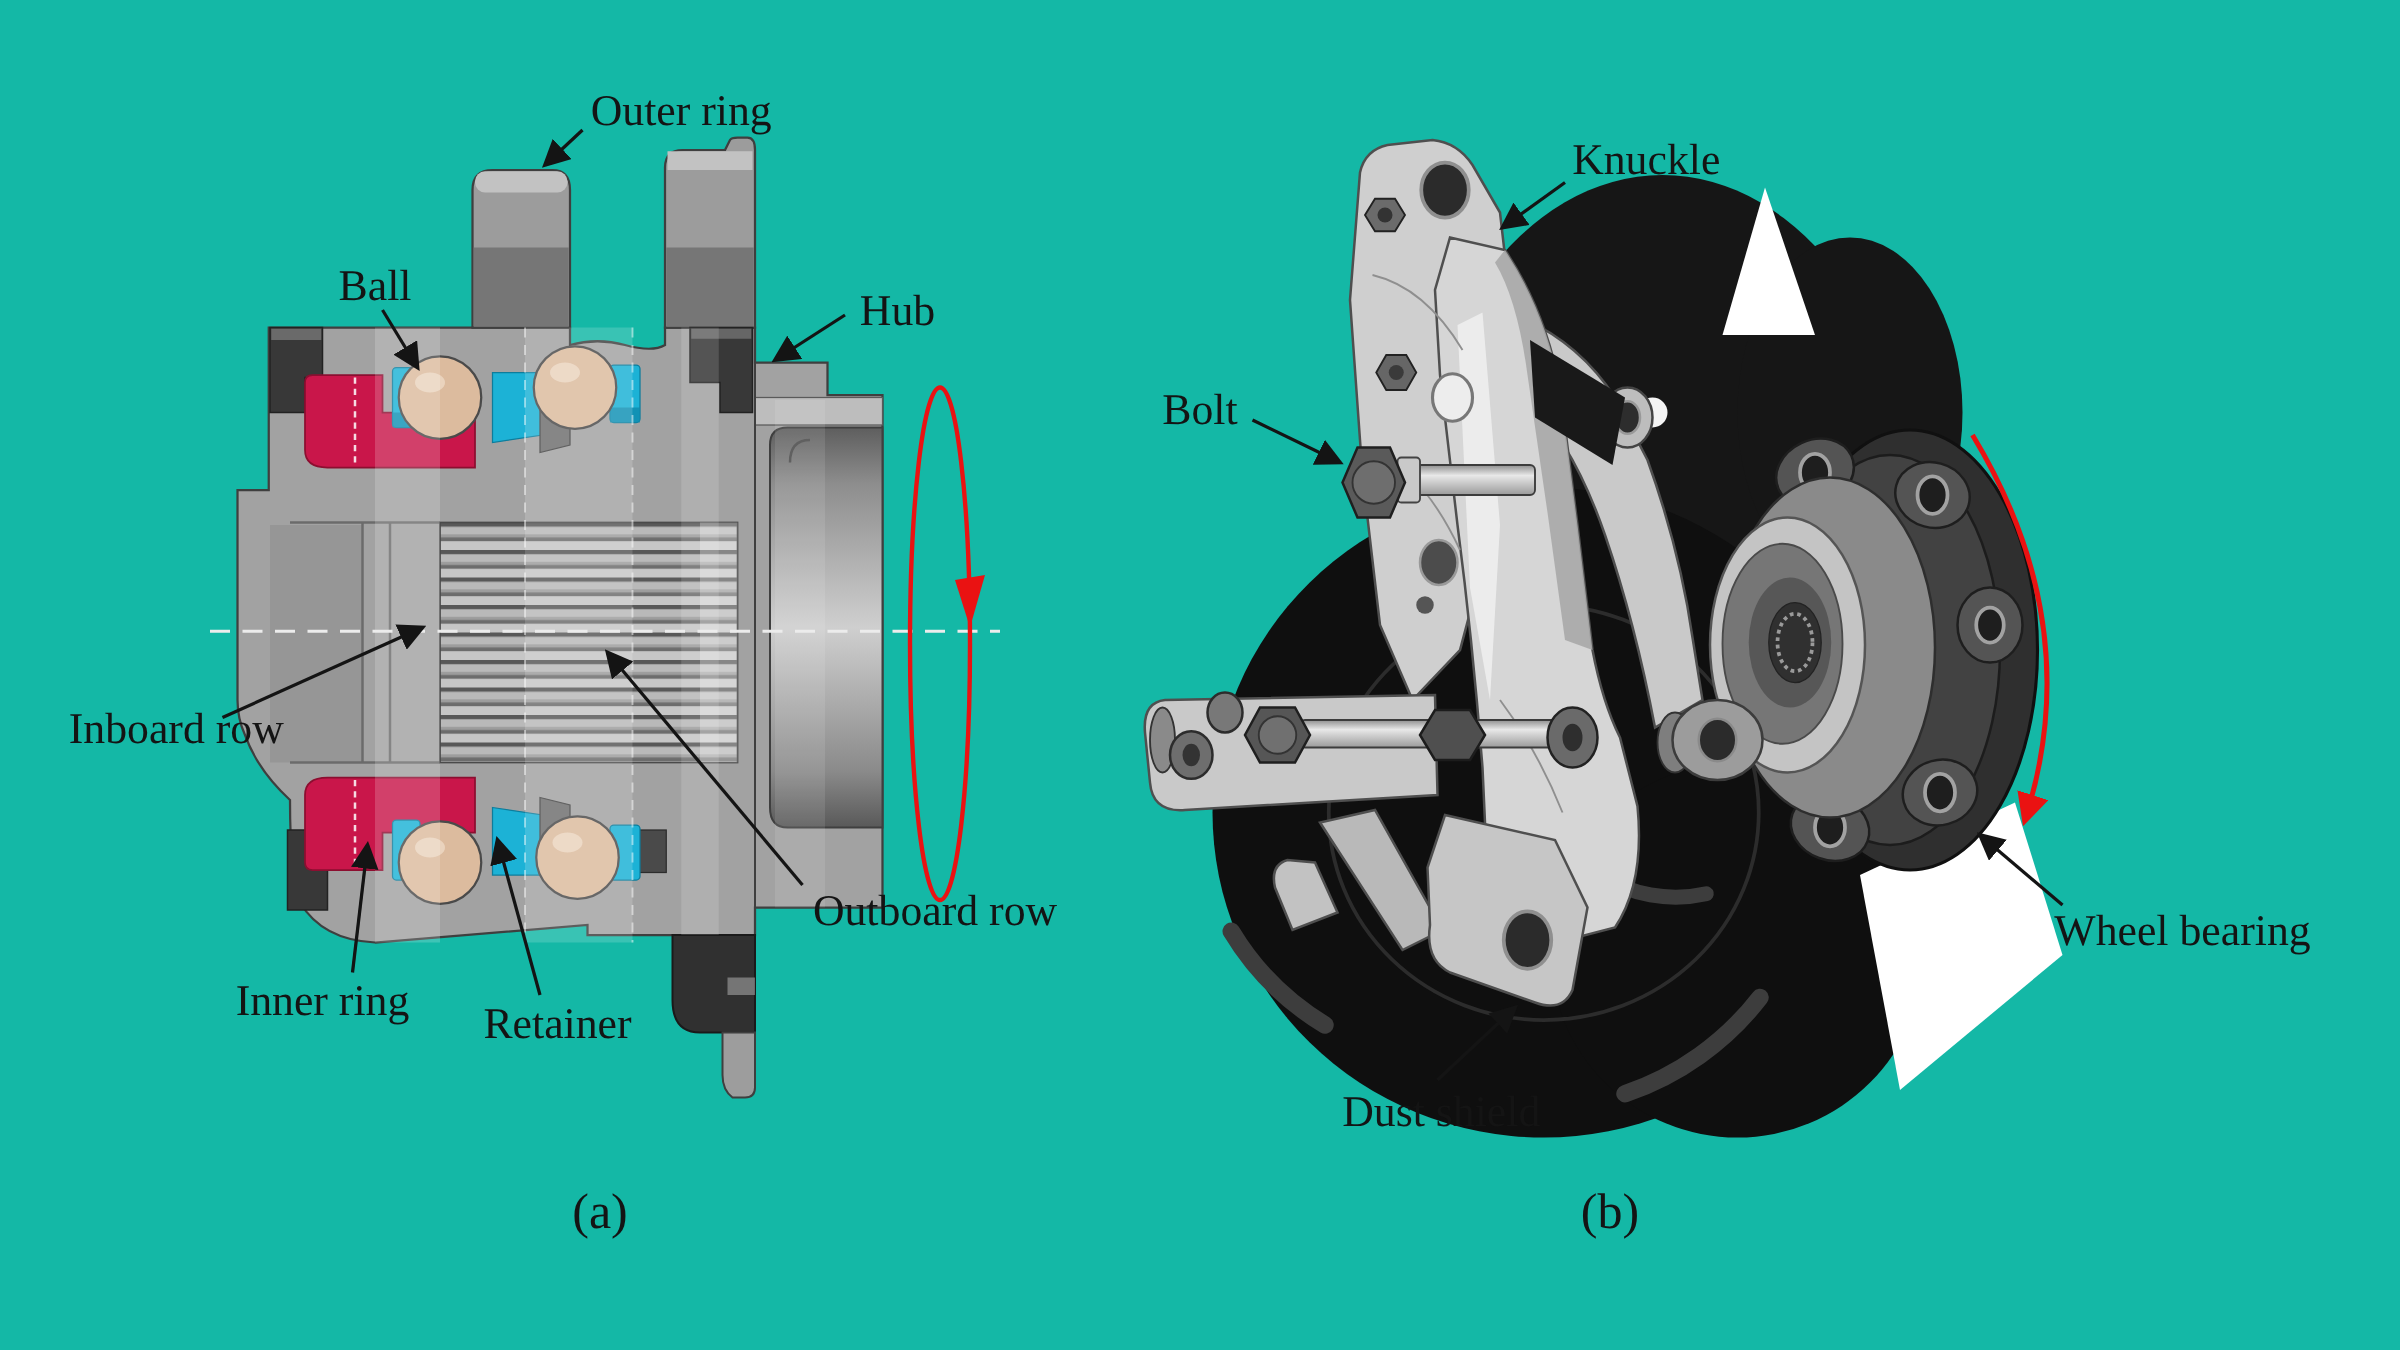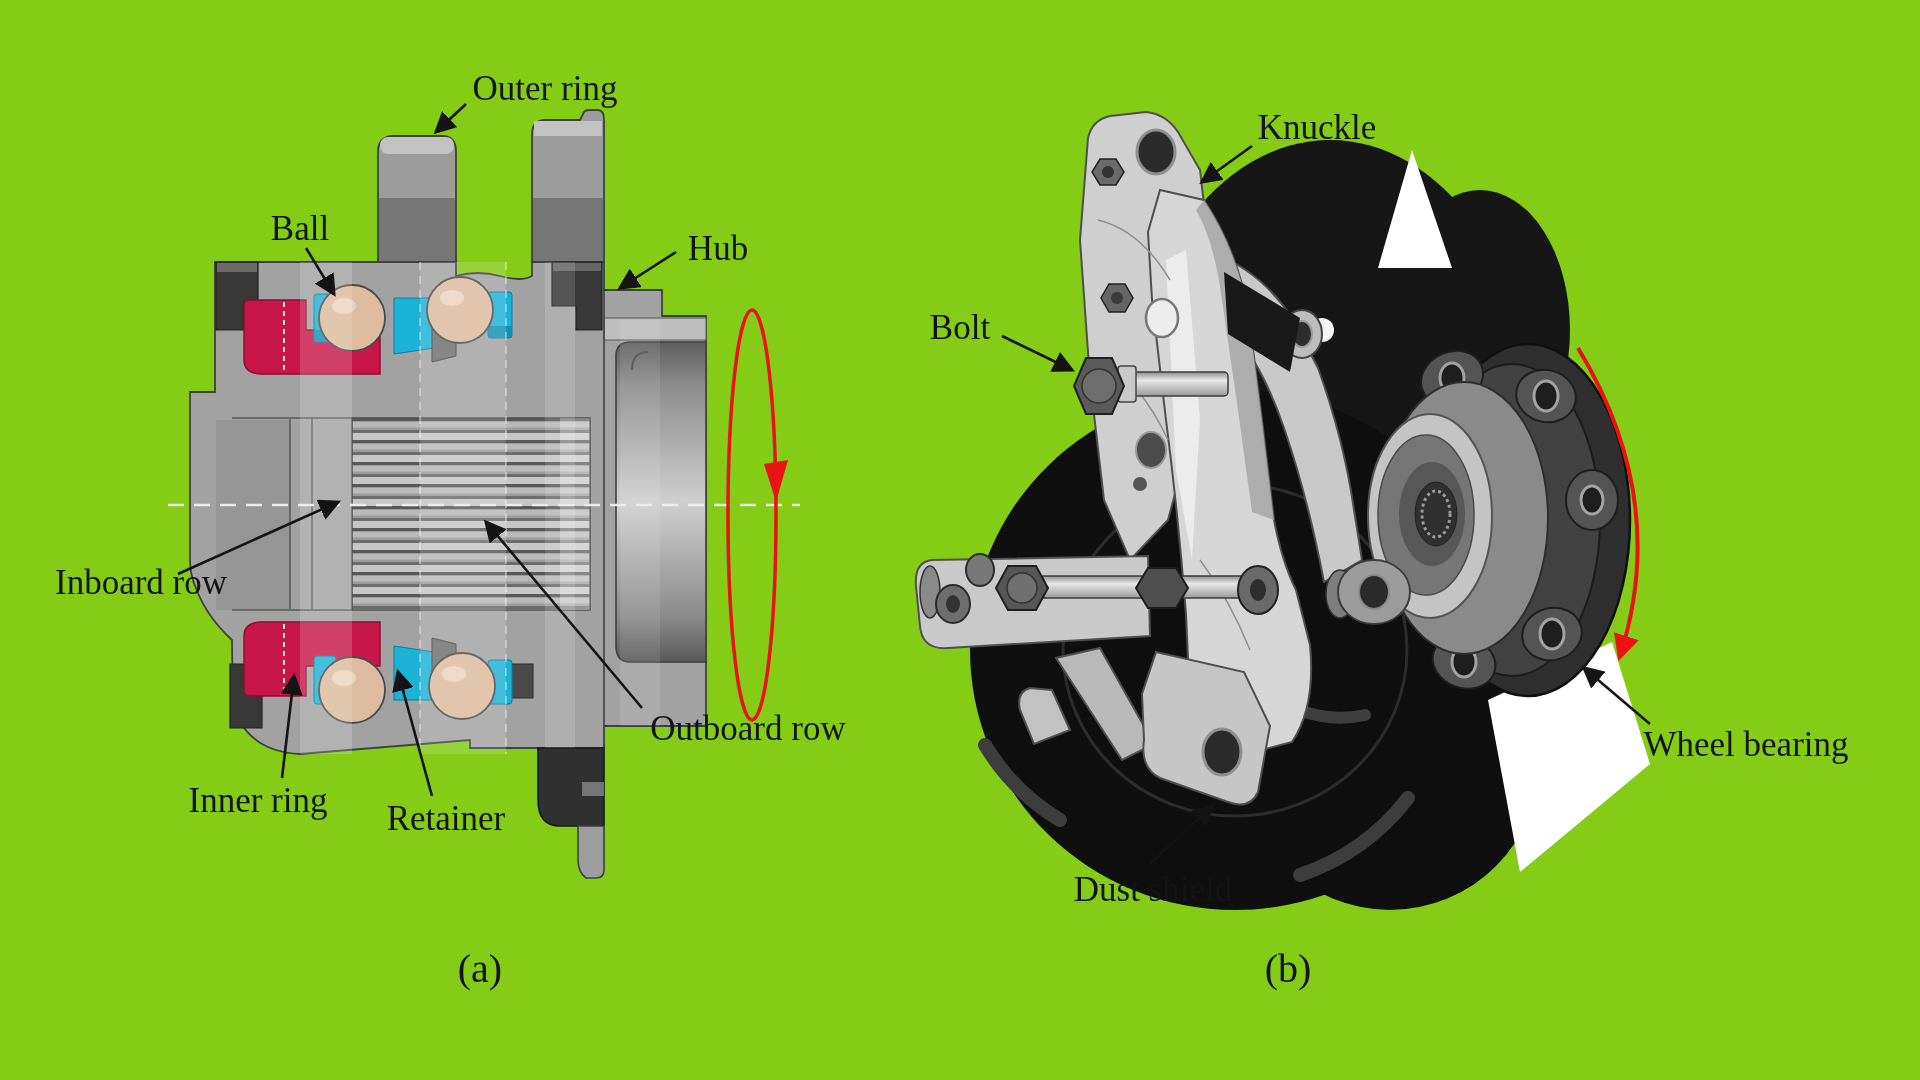--- a/index.html
+++ b/index.html
@@ -1,16 +1,16 @@
 <!DOCTYPE html>
 <html><head>
 <meta charset="utf-8">
 <style>
   html,body{margin:0;padding:0;background:#ffffff;}
-  .stage{position:relative;width:1920px;height:1080px;background:#84cc16;overflow:hidden;}
+  .stage{position:relative;width:1920px;height:1080px;background:#14b8a6;overflow:hidden;}
   svg{display:block;}
   text.lbl{font-family:"Liberation Serif","DejaVu Serif",serif;font-size:35px;fill:#141414;}
   text.cap{font-family:"Liberation Serif","DejaVu Serif",serif;font-size:40px;fill:#141414;}
   .ann{stroke:#141414;stroke-width:2.6;fill:none;}
 </style>
 </head>
 <body>
 
 <div class="stage">
 <svg width="1920" height="1080" viewBox="0 0 1920 1080">

